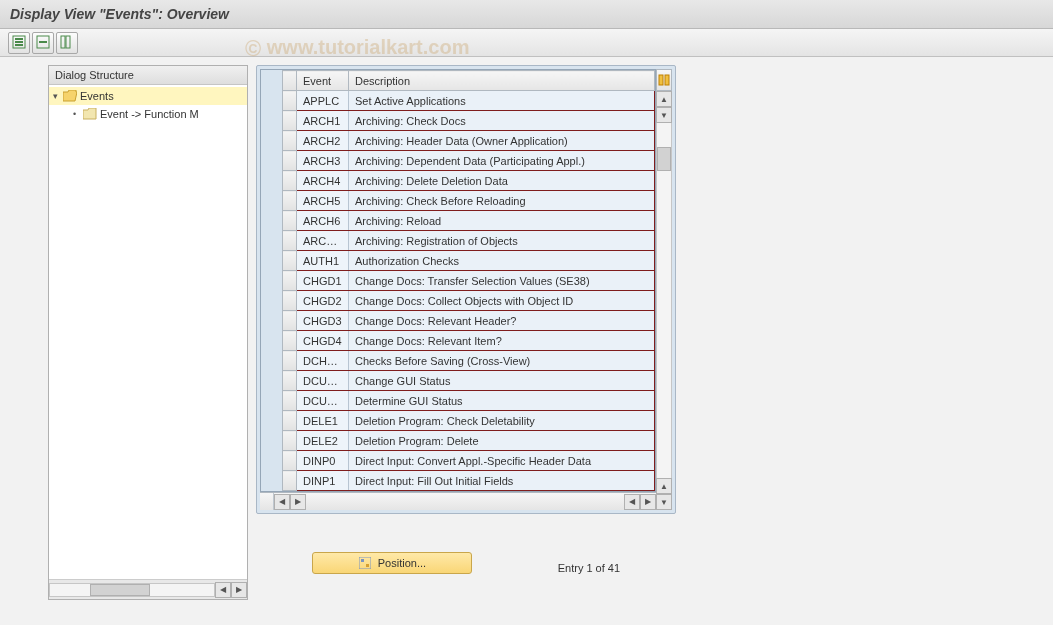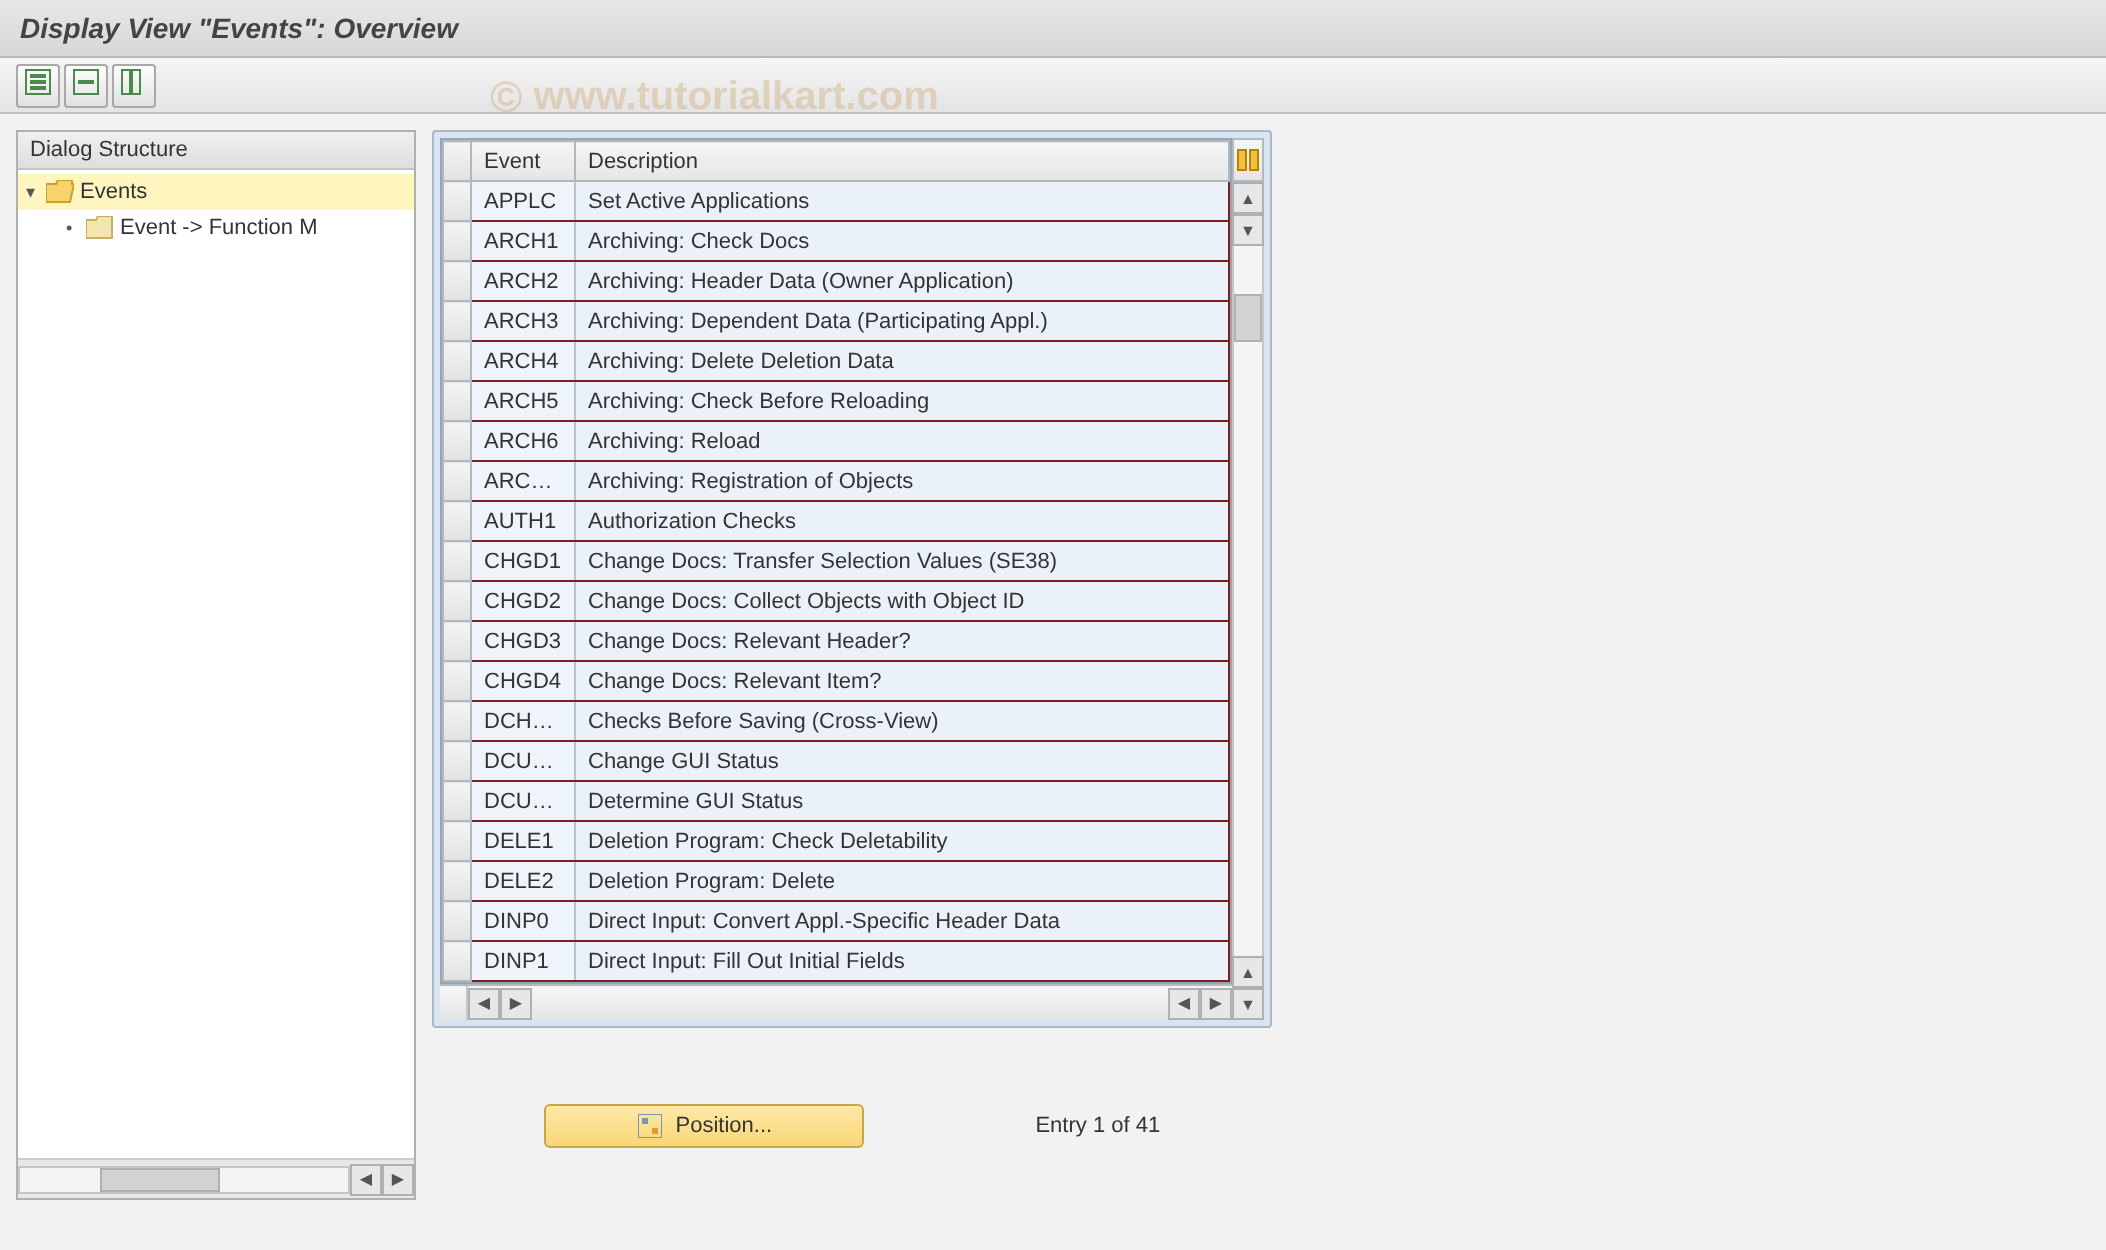--- a/index.html
+++ b/index.html
@@ -66,20 +66,21 @@
     padding: 8px;
     gap: 8px;
   }
   .tree-panel {
     width: 200px;
     height: 535px;
     background: #fff;
     border: 1px solid #b0b0b0;
     display: flex;
     flex-direction: column;
+    margin-left: 40px;
   }
   .tree-header {
     background: linear-gradient(#f0f0f0, #dedede);
     border-bottom: 1px solid #c5c5c5;
     padding: 3px 6px;
     font-size: 11px;
   }
   .tree-body {
     flex: 1;
     overflow: hidden;
@@ -151,20 +152,21 @@
   .table-wrap {
     width: 100%;
     border: 1px solid #a9b7c6;
     background: #d8e4ef;
     padding: 3px;
     border-radius: 2px;
   }
   .table-inner {
     width: 100%;
     border: 1px solid #95a6b7;
+    padding-left: 21px;
   }
   table.events {
     border-collapse: collapse;
     width: 100%;
     table-layout: fixed;
   }
   table.events th {
     background: linear-gradient(#f6f6f6, #e5e5e5);
     border: 1px solid #b0b8c0;
     padding: 3px 6px;
@@ -231,21 +233,21 @@
     display: flex;
     align-items: center;
     height: 18px;
     background: linear-gradient(#f6f6f6, #e5e5e5);
     border-top: 1px solid #b0b8c0;
   }
   .hscroll-row .spacer { flex: 1; }
 
   .footer {
     display: flex;
-    align-items: center;
+    align-items: flex-end;
     justify-content: space-around;
     padding: 8px 20px;
     width: 420px;
     gap: 14px;
   }
   .pos-btn {
     width: 160px;
     height: 22px;
     background: linear-gradient(#ffe9a8, #f9d676);
     border: 1px solid #c9a64b;

